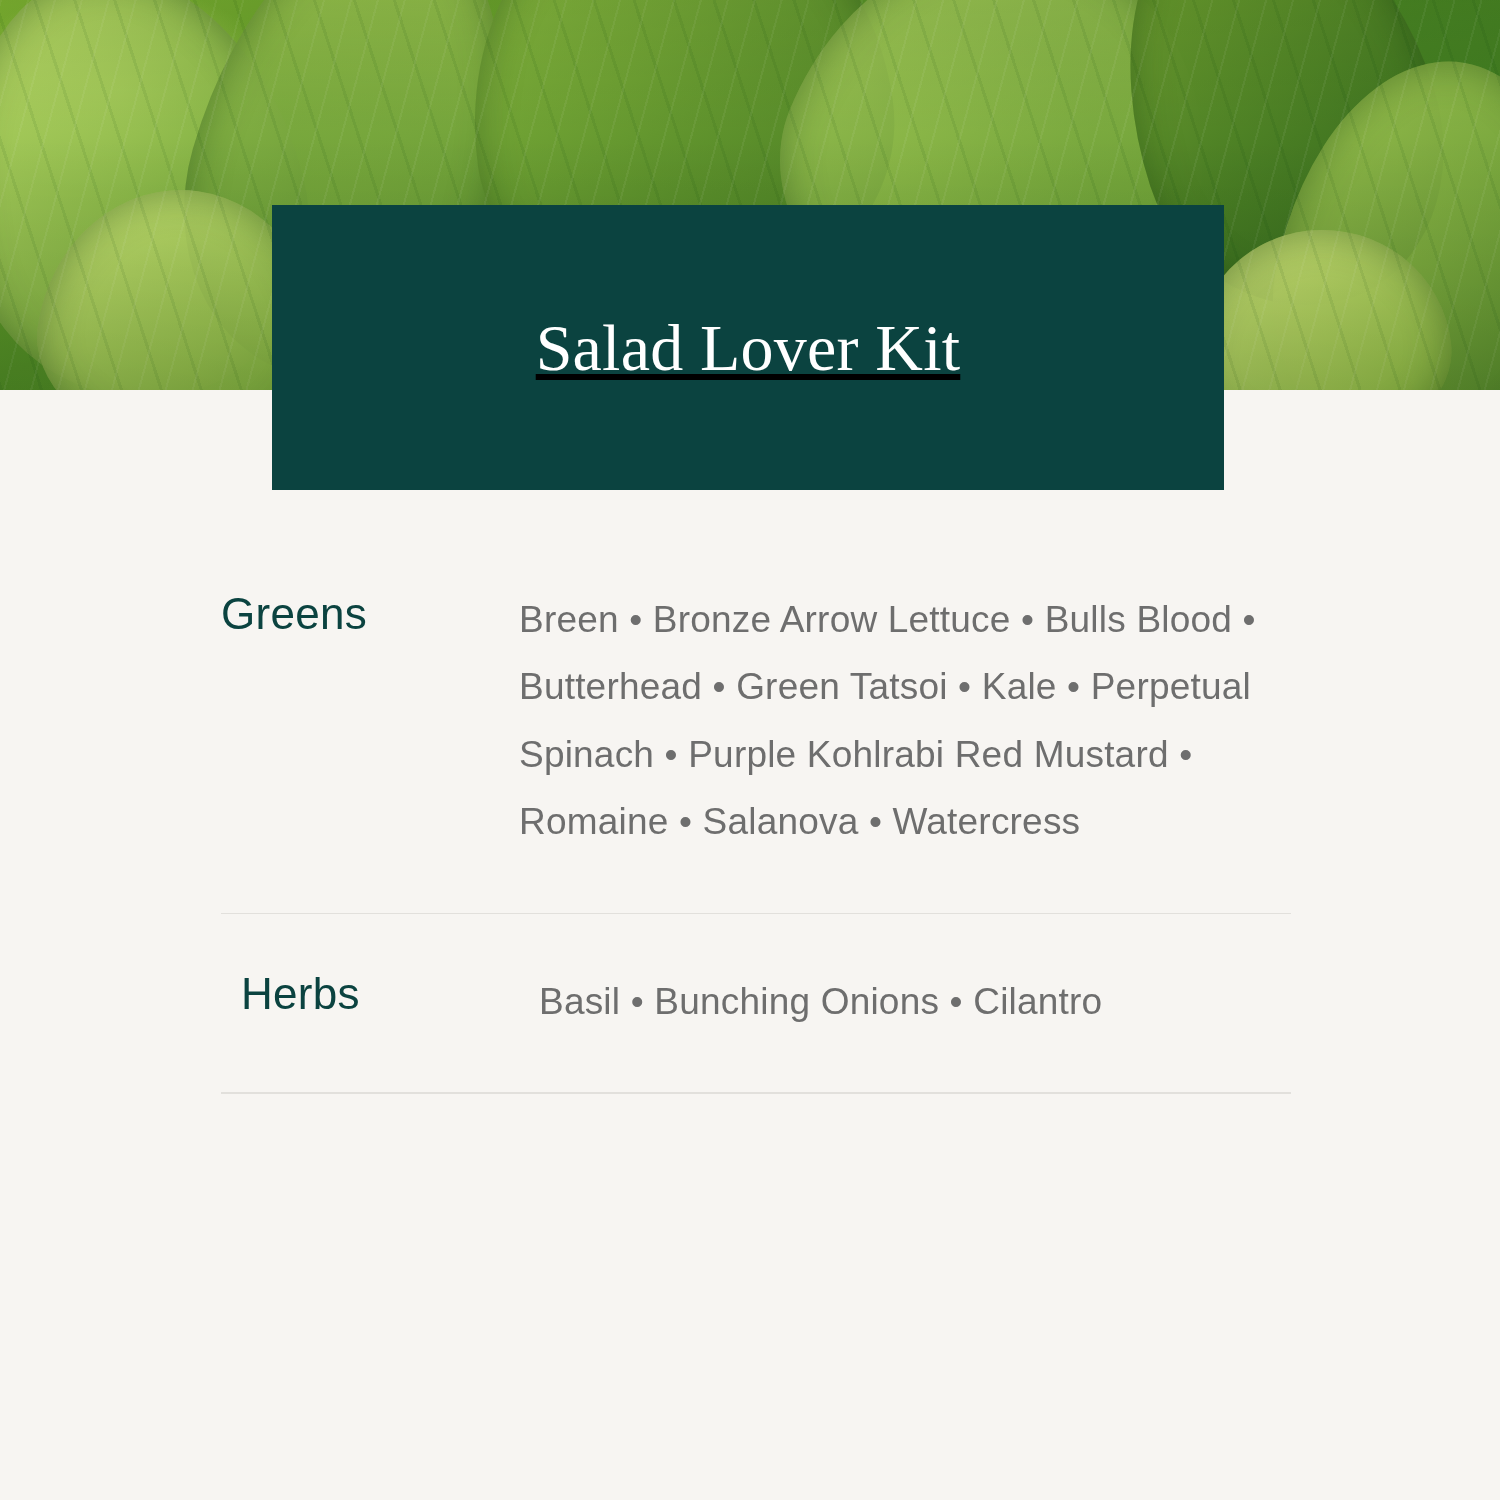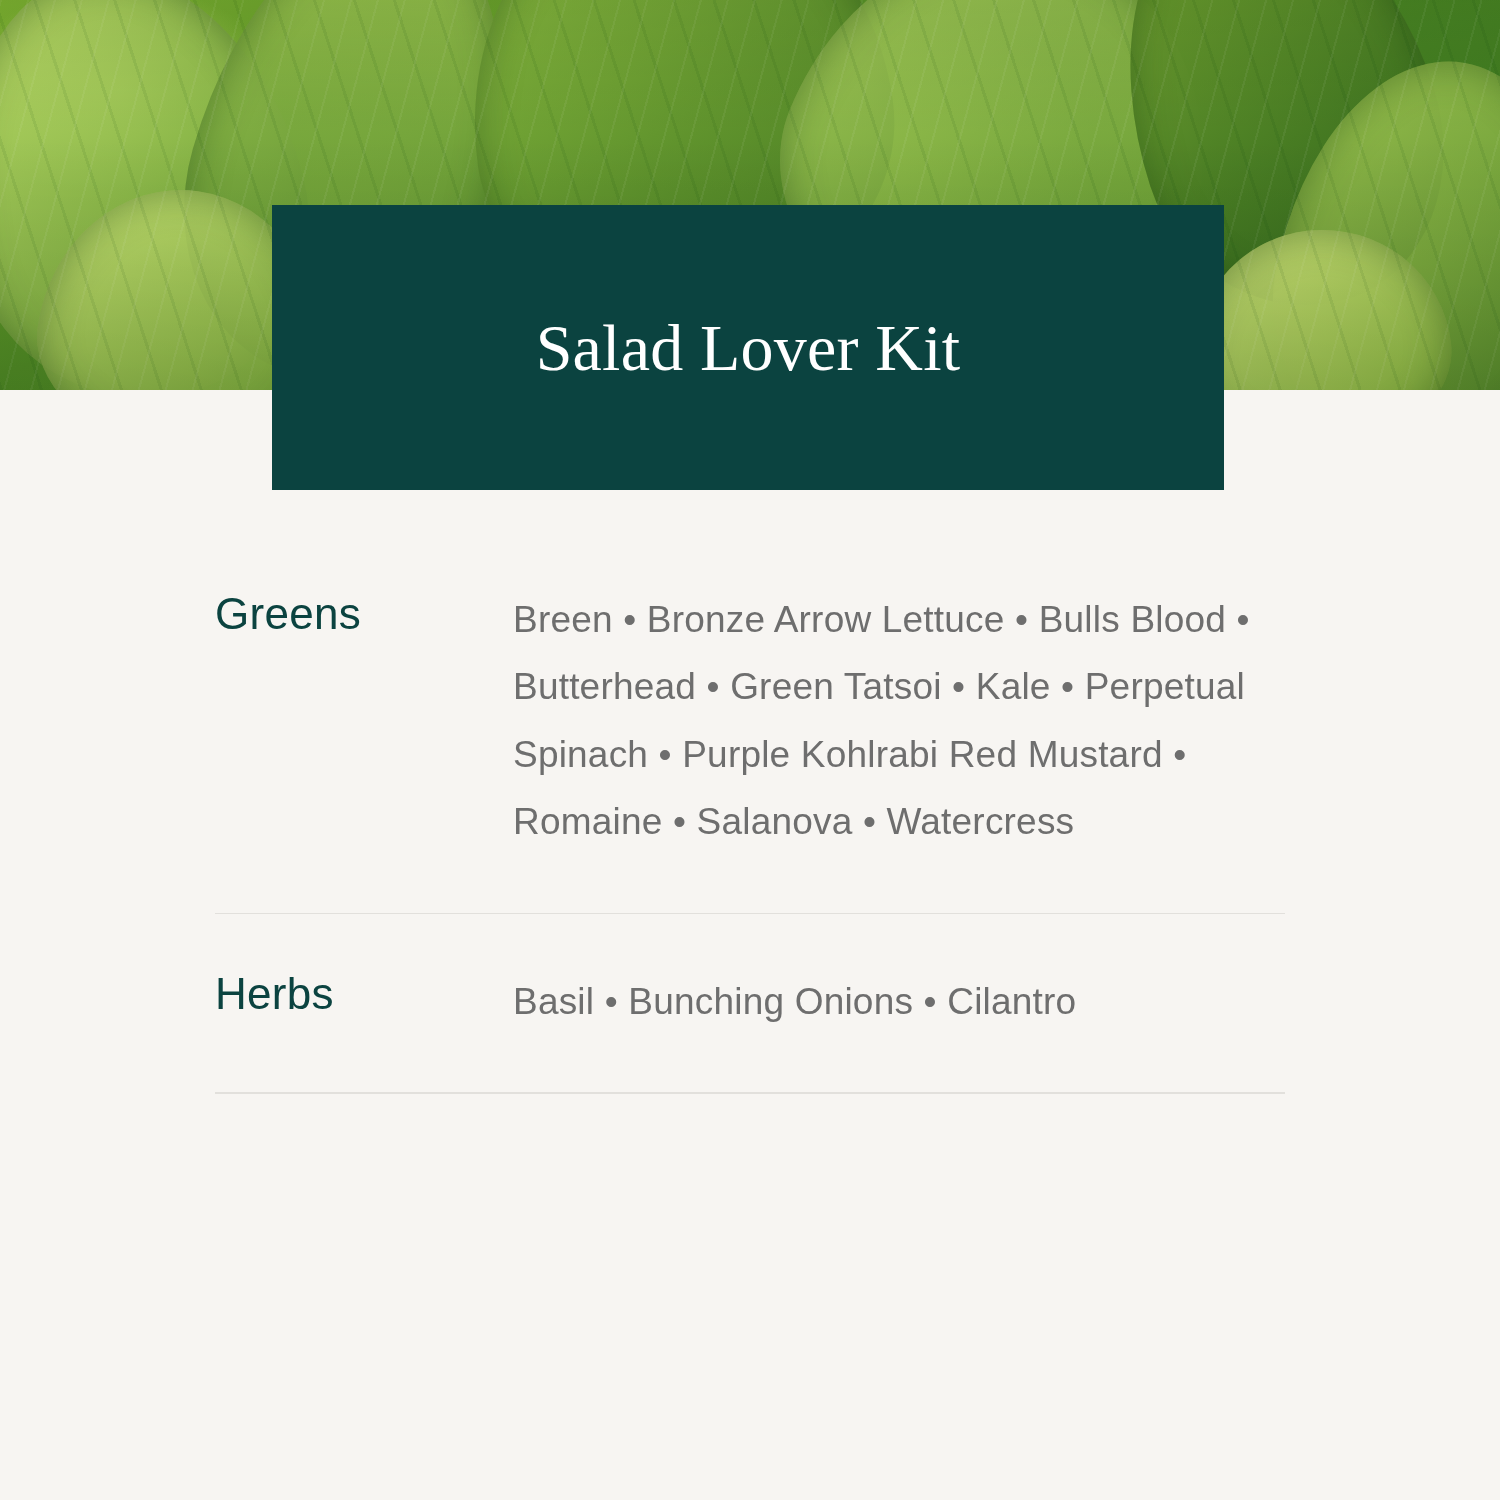--- a/index.html
+++ b/index.html
@@ -91,20 +91,21 @@
     left: 272px;
     top: 205px;
     width: 952px;
     height: 285px;
     background: #0b4340;
     display: flex;
     flex-direction: column;
     align-items: center;
     justify-content: center;
     padding-bottom: 0;
+    text-decoration: underline;
   }
 
   .banner-title {
     font-family: "Liberation Serif", serif;
     color: #ffffff;
     font-size: 66px;
     line-height: 1.05;
     font-weight: 400;
     letter-spacing: 0.2px;
     text-align: center;
@@ -116,21 +117,21 @@
     font-size: 42px;
     line-height: 1.2;
     font-weight: 400;
     text-align: center;
     margin-top: 22px;
   }
 
   
   .content {
     position: absolute;
-    left: 215px;
+    left: 221px;
     top: 560px;
     width: 1070px;
   }
 
   .row {
     display: flex;
     align-items: flex-start;
     padding: 0 0 0 0;
   }
 
@@ -153,21 +154,21 @@
     padding-right: 10px;
   }
 
   .sep {
     height: 1px;
     background: #e2e0dc;
     width: 1070px;
   }
 
   .row-greens  { padding-top: 26px; padding-bottom: 58px; }
-  .row-herbs   { padding-top: 54px; padding-bottom: 56px; }
+  .row-herbs   { padding-top: 54px; padding-bottom: 56px; margin-left: 20px; }
   .row-flowers { padding-top: 54px; padding-bottom: 60px; }
 
   .row-greens .row-label  { padding-top: 4px; }
   .row-herbs .row-label   { padding-top: 2px; }
   .row-flowers .row-label { padding-top: 2px; }
 </style>
 </head>
 <body>
 
 <div class="card">

